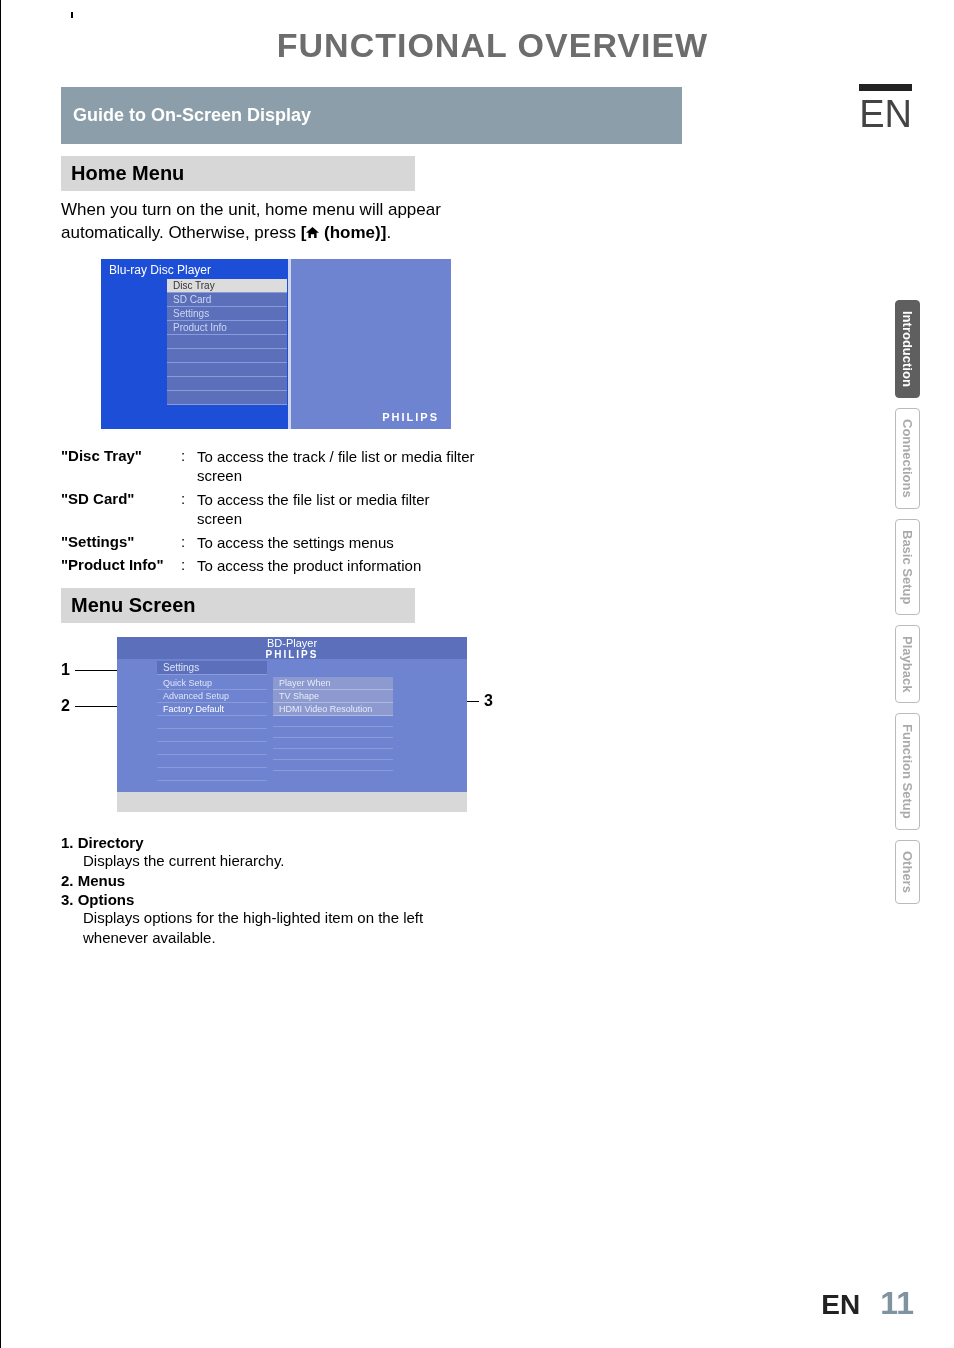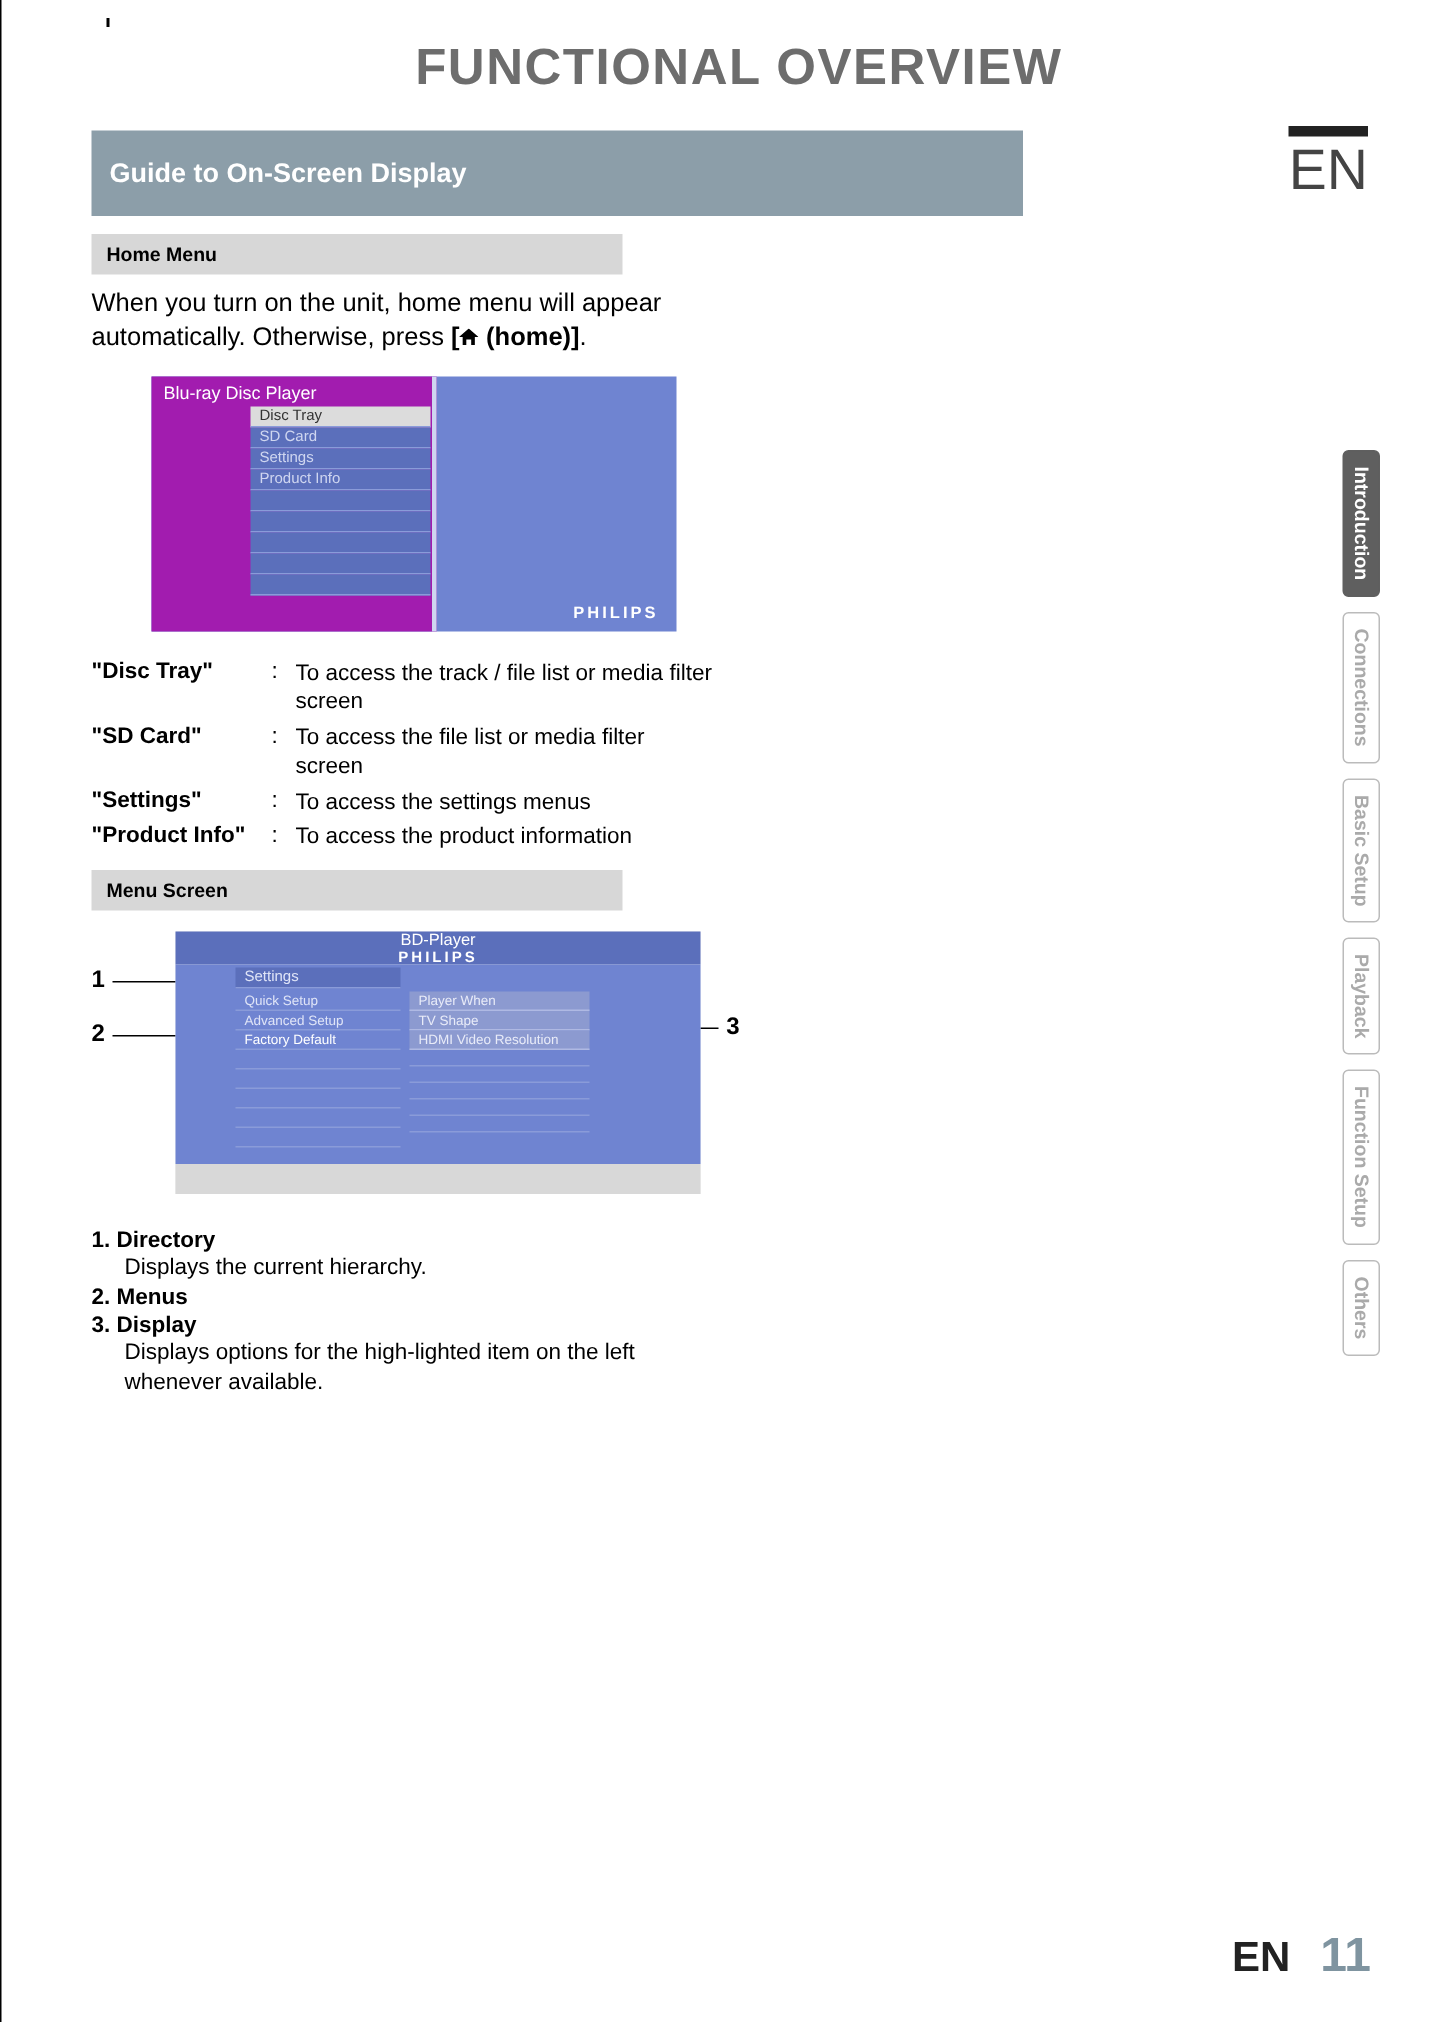--- a/index.html
+++ b/index.html
@@ -37,38 +37,38 @@
     right: 42px; top: 84px;
     font-size: 38px;
     font-weight: 400;
     color: #444;
     border-top: 7px solid #222;
     padding-top: 2px;
   }
   .sub-bar {
     background: #d7d7d7;
     font-weight: 700;
-    font-size: 13px;
+    font-size: 20px;
     padding: 6px 10px;
     width: 41%;
     margin-top: 12px;
   }
   .intro-text {
     font-size: 17px;
     margin-top: 8px;
     line-height: 1.35;
     width: 45%;
   }
   .intro-text .bold { font-weight: 700; }
   .house-icon { display: inline-block; width: 13px; height: 12px; position: relative; top: 1px; }
   .house-icon svg { display: block; }
 
   
   .screen1 { margin: 14px 0 0 40px; width: 350px; height: 170px; background: #6f84d1; position: relative; }
-  .screen1 .sidebar { position: absolute; left: 0; top: 0; bottom: 0; width: 190px; background: #a21caf; border-right: 3px solid #cfd6f0; }
+  .screen1 .sidebar { position: absolute; left: 0; top: 0; bottom: 0; width: 190px; background: #1d4ed8; border-right: 3px solid #cfd6f0; }
   .screen1 .s-title { color: #fff; font-size: 12px; padding: 4px 8px; }
   .screen1 .menu { position: absolute; left: 66px; top: 20px; width: 120px; }
   .screen1 .menu .item { font-size: 10px; color: #cfd6f0; border-bottom: 1px solid #8a9bd9; padding: 1px 6px; background: #5b6fbb; }
   .screen1 .menu .item.sel { background: #dcdcdc; color: #333; }
   .screen1 .brand { position: absolute; right: 12px; bottom: 6px; color: #fff; font-size: 11px; font-weight: 700; letter-spacing: 2px; }
 
   
   .defs { margin-top: 18px; font-size: 15px; width: 48%; }
   .defs .row { display: flex; margin-bottom: 4px; }
   .defs .term { width: 120px; font-weight: 700; flex-shrink: 0; }
@@ -225,21 +225,21 @@
       <span class="num">1.</span>
       <span class="term">Directory</span>
       <span class="desc">Displays the current hierarchy.</span>
     </div>
     <div class="li">
       <span class="num">2.</span>
       <span class="term">Menus</span>
     </div>
     <div class="li">
       <span class="num">3.</span>
-      <span class="term">Display</span>
+      <span class="term">Options</span>
       <span class="desc">Displays options for the high-lighted item on the left whenever available.</span>
     </div>
   </div>
 
   <div class="tabs">
     <div class="tab active">Introduction</div>
     <div class="tab">Connections</div>
     <div class="tab">Basic Setup</div>
     <div class="tab">Playback</div>
     <div class="tab">Function Setup</div>

